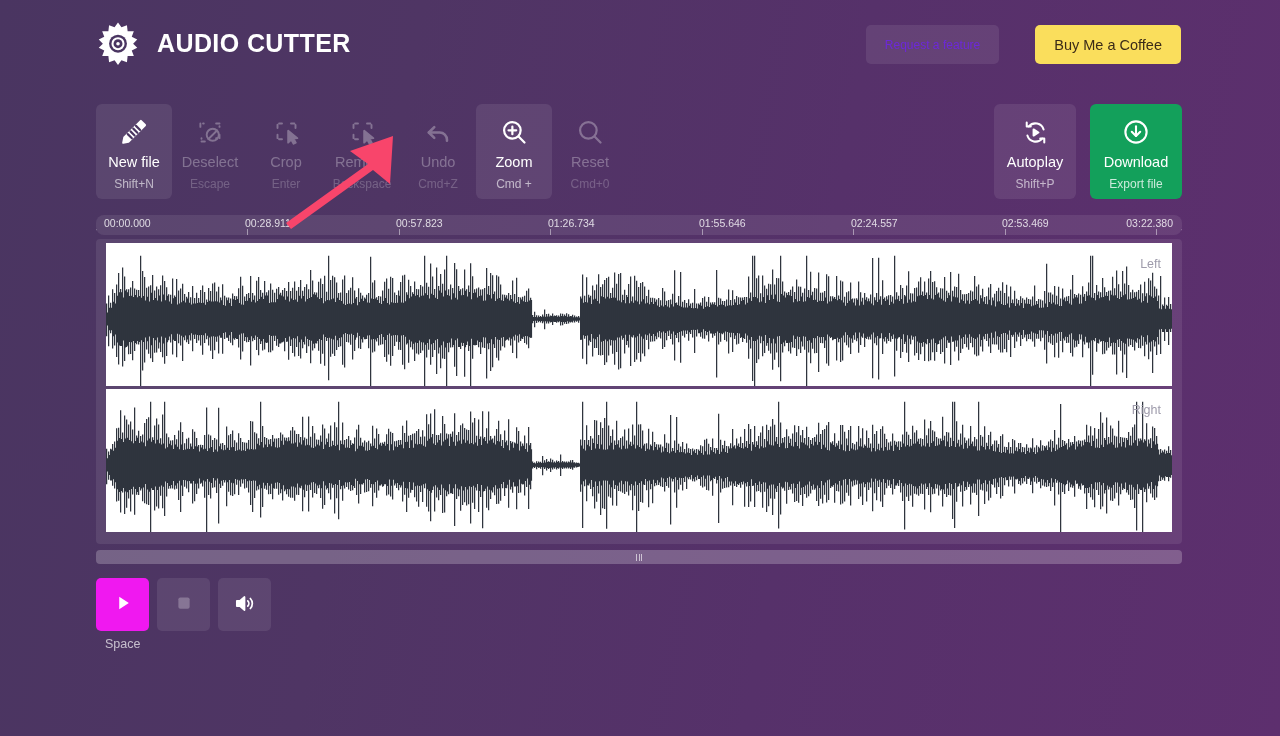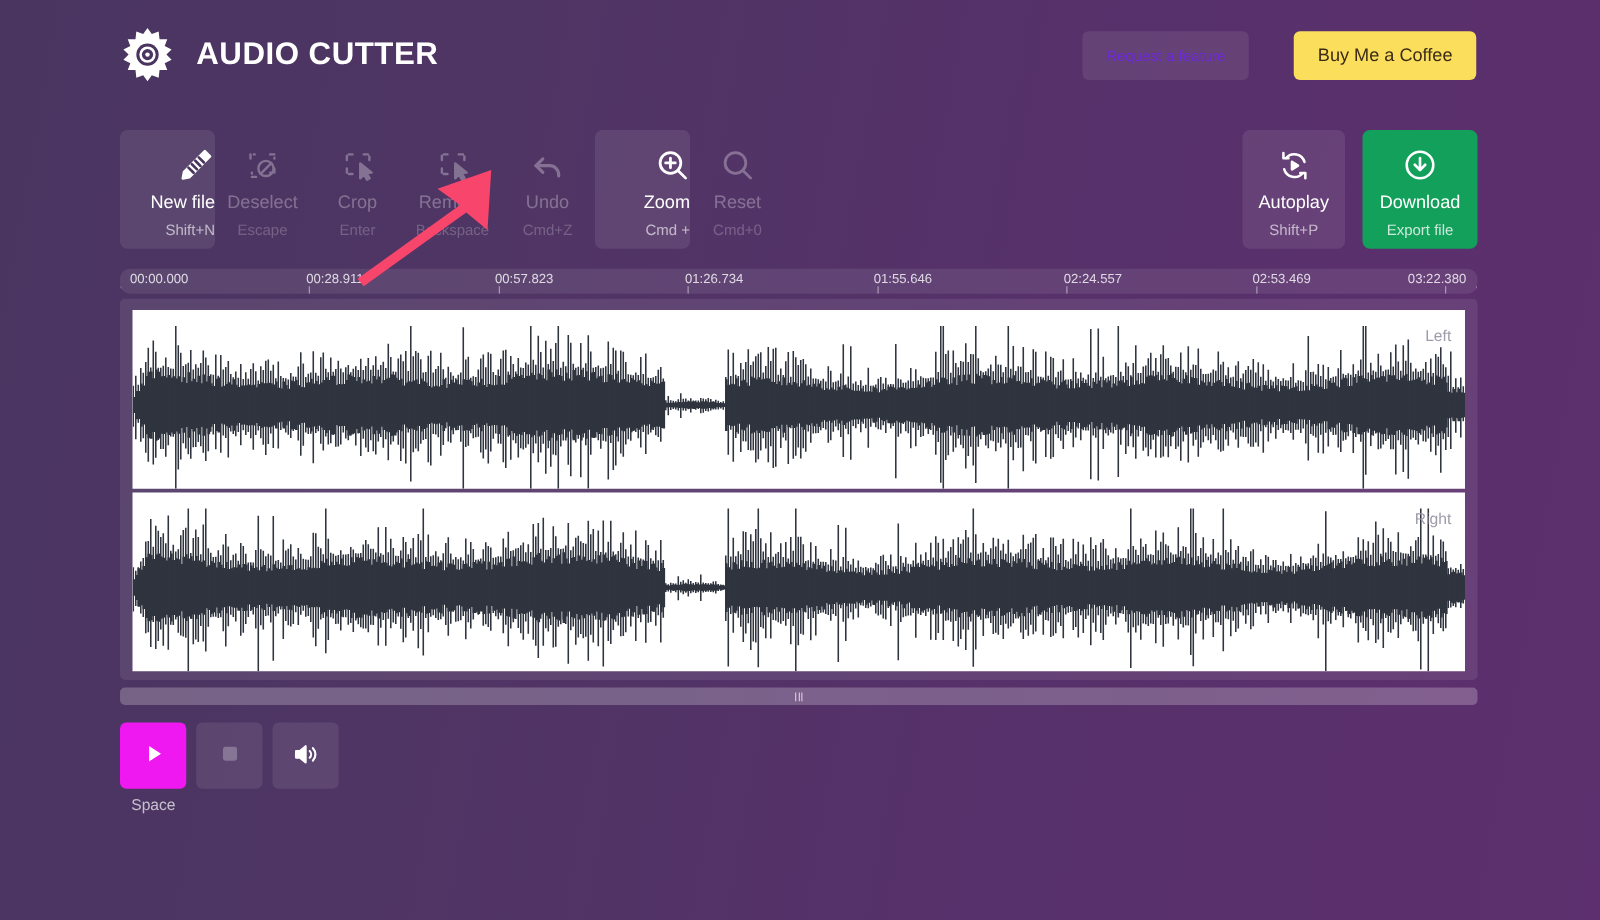--- a/index.html
+++ b/index.html
@@ -59,21 +59,21 @@
   .tool-group-right { display: flex; margin-left: auto; gap: 14px; }
   .tool {
     width: 76px; height: 95px;
     border-radius: 6px;
     display: flex; flex-direction: column; align-items: center;
     padding-top: 12px;
     background: transparent;
     border: none; cursor: pointer;
     font-family: "Liberation Sans", sans-serif;
   }
-  .tool.active { background: rgba(255,255,255,0.085); align-items: flex-end; }
+  .tool.active { background: rgba(255,255,255,0.085); }
   .tool.download { background: #13a05b; width: 92px; }
   .tool.autoplay { background: rgba(255,255,255,0.085); width: 82px; }
   .tool-icon { height: 32px; display: flex; align-items: center; justify-content: center; margin-bottom: 6px; }
   .tool-label { font-size: 14.5px; line-height: 1.2; color: #ffffff; }
   .tool-key { font-size: 12px; margin-top: 6px; color: rgba(255,255,255,0.62); }
   .tool.disabled .tool-label { color: rgba(255,255,255,0.30); }
   .tool.disabled .tool-key { color: rgba(255,255,255,0.22); }
   .tool.disabled svg { opacity: .30; }
   .tool.download .tool-key { color: rgba(255,255,255,0.78); }
 
@@ -98,21 +98,21 @@
     position: absolute; bottom: 0; width: 1px; height: 6px;
     background: rgba(255,255,255,0.45);
   }
 
   
   .wave-panel {
     position: absolute; left: 96px; top: 239px;
     width: 1086px; height: 305px;
     background: rgba(255,255,255,0.085);
     border-radius: 4px;
-    padding: 9px 10px 9px 10px;
+    padding: 4px 10px 9px 10px;
   }
   .wave-channel {
     position: relative;
     width: 1066px; height: 143px;
     background: #ffffff;
     overflow: hidden;
   }
   .wave-channel + .wave-channel { margin-top: 3px; }
   .wave-channel svg { display: block; width: 1066px; height: 143px; }
   .channel-label {

